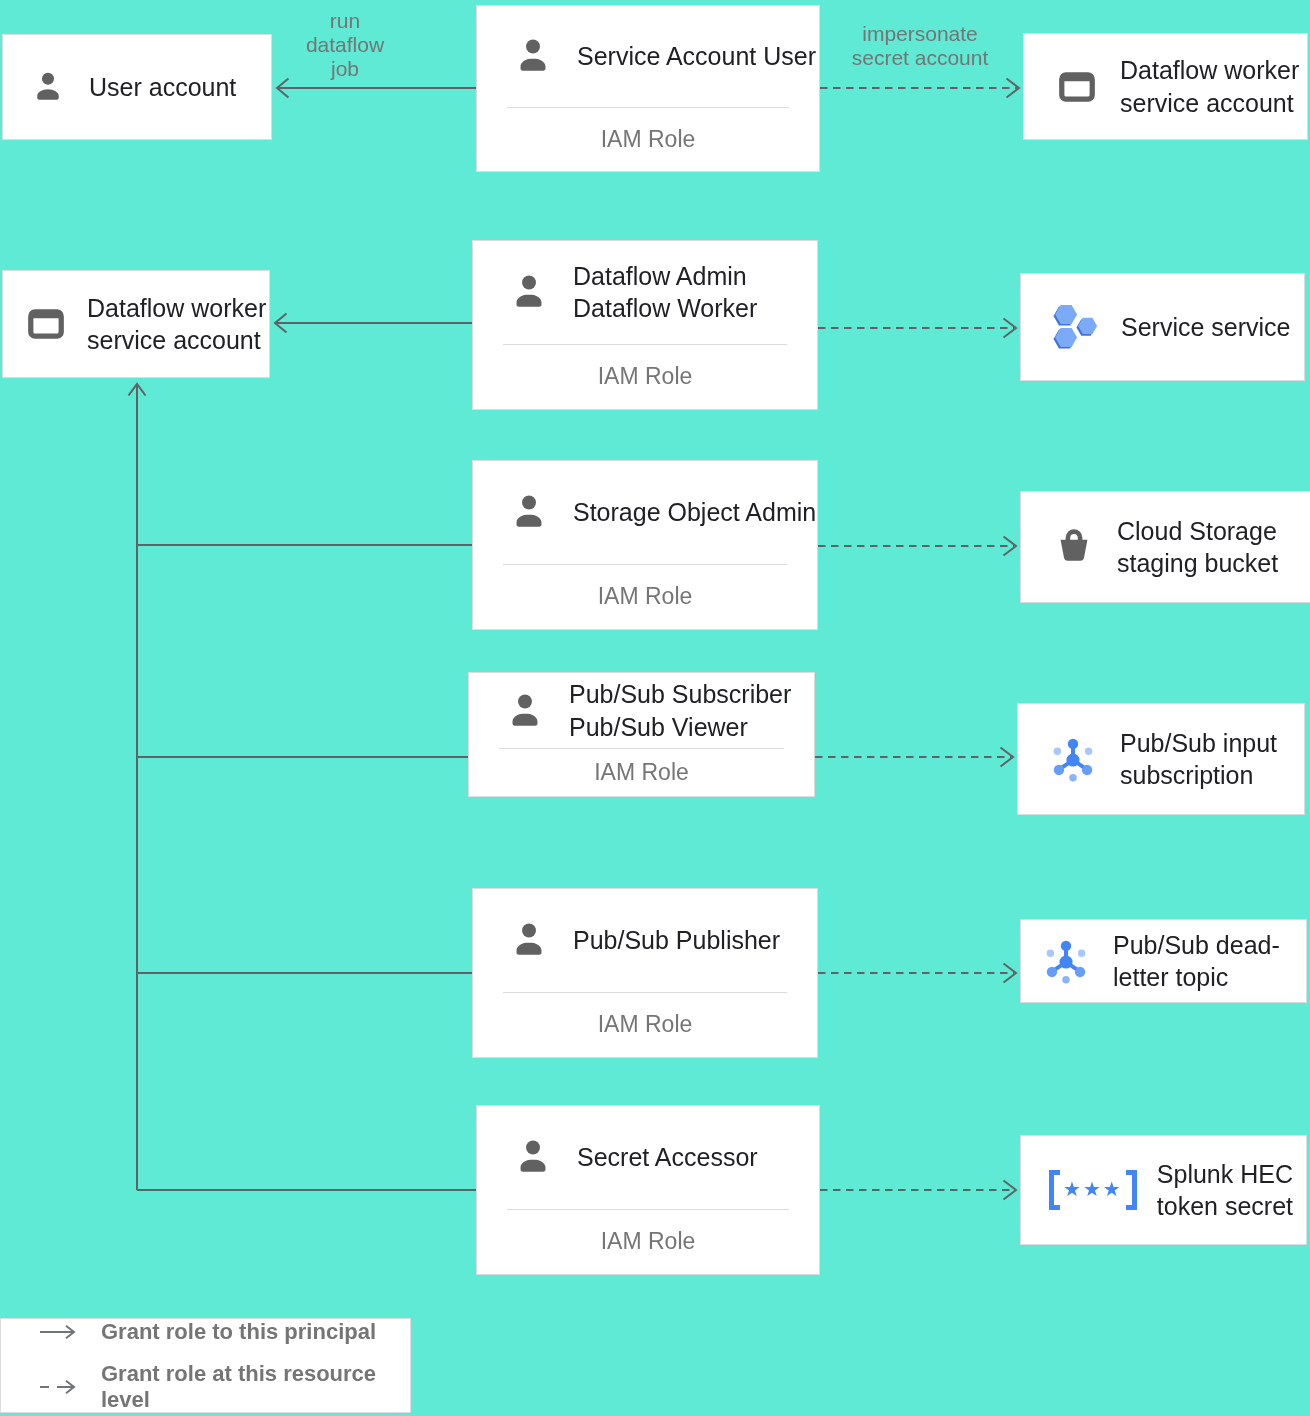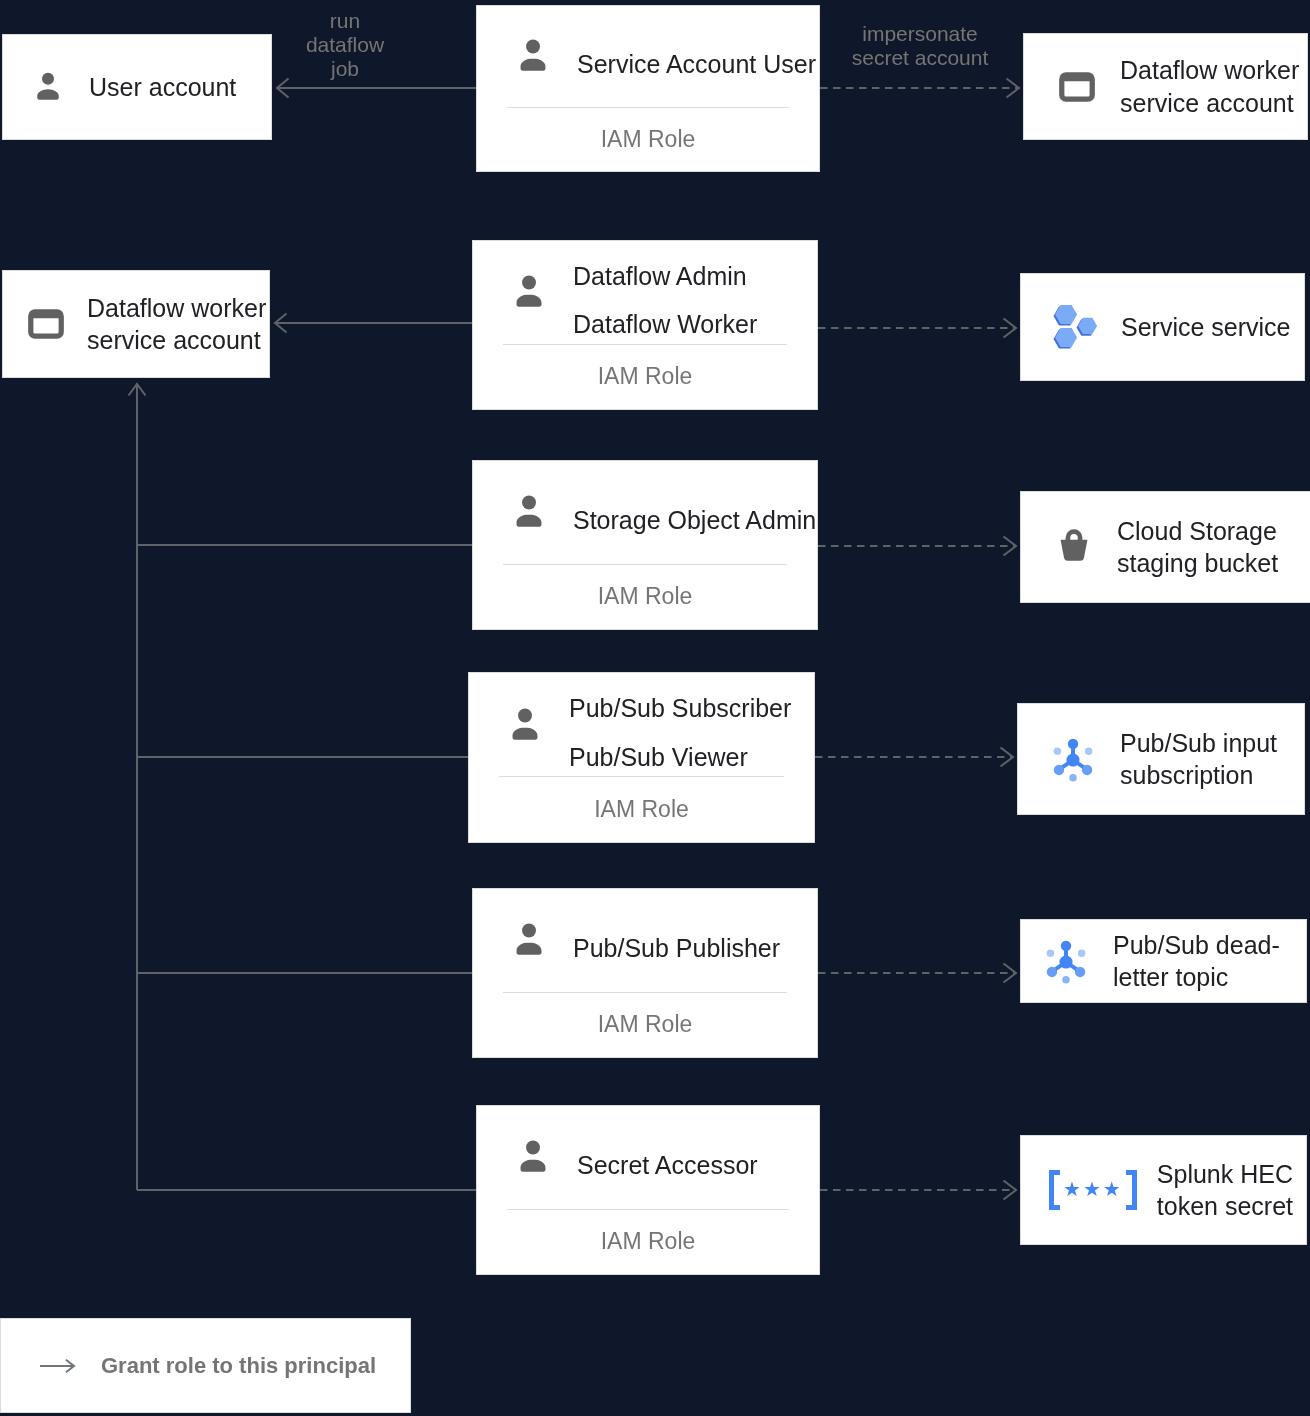--- a/index.html
+++ b/index.html
@@ -1,25 +1,25 @@
 <!DOCTYPE html>
 <html><head>
 <meta charset="utf-8">
 <style>
   html,body{margin:0;padding:0;background:#ffffff;}
-  #canvas{position:relative;width:1310px;height:1416px;background:#0f172a;
+  #canvas{position:relative;width:1310px;height:1416px;background:#5eead4;
           font-family:"Liberation Sans",sans-serif;overflow:hidden;}
   .connectors{position:absolute;left:0;top:0;z-index:1;}
   .box{position:absolute;background:#fff;border:1px solid #DADCE0;box-sizing:border-box;z-index:2;}
   .entity{display:flex;align-items:center;gap:22px;padding-left:26px;}
   .entity-label{font-size:25px;color:#202124;line-height:1.3;}
   .role-box{display:flex;flex-direction:column;}
   .role-main{flex:1.6;display:flex;align-items:center;gap:22px;padding-left:34px;}
   .role-title{font-size:25px;color:#202124;line-height:1.3;}
-  .t-line{display:block;margin-top:16px;}
+  .t-line{display:block;}
   .role-divider{height:1px;background:#DADCE0;margin:0 30px;flex:none;}
   .role-sub{flex:1;display:flex;align-items:center;justify-content:center;
             color:#757575;font-size:23px;}
   .icon{flex:none;display:flex;align-items:center;justify-content:center;}
   .edge-label{position:absolute;font-size:21px;color:#757575;text-align:center;
               line-height:24px;z-index:2;}
   .legend-box{display:flex;flex-direction:column;justify-content:center;gap:16px;
               padding-left:36px;}
   .legend-row{display:flex;align-items:center;gap:18px;color:#757575;font-size:22px;font-weight:bold;}
   .secret-icon{display:flex;align-items:center;gap:2px;}
@@ -168,21 +168,21 @@
   <div class="box entity" style="left:1020px;top:491px;width:312px;height:112px;padding-left:32px">
     <span class="icon">
       <svg width="42" height="42" viewBox="0 0 40 40">
         <path d="M14.2 14 v-2.8 a5.8 5.8 0 0 1 11.6 0 V14" fill="none" stroke="#616161" stroke-width="4.4"></path>
         <path d="M7.2 13.2 h25.6 l-3.3 17 a3.6 3.6 0 0 1 -3.5 2.9 H14 a3.6 3.6 0 0 1 -3.5 -2.9 z" fill="#616161"></path>
       </svg>
     </span>
     <span class="entity-label">Cloud Storage staging bucket</span>
   </div>
 
-  <div class="box role-box" style="left:468px;top:672px;width:347px;height:171px">
+  <div class="box role-box" style="left:468px;top:672px;width:347px;height:125px">
     <div class="role-main">
       <span class="icon">
         <svg width="44" height="44" viewBox="0 0 24 24" fill="#616161">
           <circle cx="12" cy="6.8" r="3.8"></circle>
           <path d="M12 13.4c-3.7 0-6.8 1.9-6.8 4.2v1.2c0 .7.5 1.2 1.2 1.2h11.2c.7 0 1.2-.5 1.2-1.2v-1.2c0-2.3-3.1-4.2-6.8-4.2z"></path>
         </svg>
       </span>
       <span class="role-title">
         <span class="t-line">Pub/Sub Subscriber</span>
         <span class="t-line">Pub/Sub Viewer</span>
@@ -276,15 +276,25 @@
   <div class="box legend-box" style="left:0px;top:1318px;width:411px;height:95px">
     <div class="legend-row">
       <span class="icon">
         <svg width="46" height="20" viewBox="0 0 46 20" stroke="#70757A" stroke-width="2" fill="none">
           <path d="M3 10 H36"></path>
           <path d="M29 3.8 L37 10 L29 16.2"></path>
         </svg>
       </span>
       <span>Grant role to this principal</span>
     </div>
+    <div class="legend-row">
+      <span class="icon">
+        <svg width="46" height="20" viewBox="0 0 46 20" stroke="#70757A" stroke-width="2" fill="none">
+          <path d="M3 10 H12"></path>
+          <path d="M20 10 H36"></path>
+          <path d="M29 3.8 L37 10 L29 16.2"></path>
+        </svg>
+      </span>
+      <span>Grant role at this resource level</span>
+    </div>
   </div>
 
 </div>
 
 </body></html>

